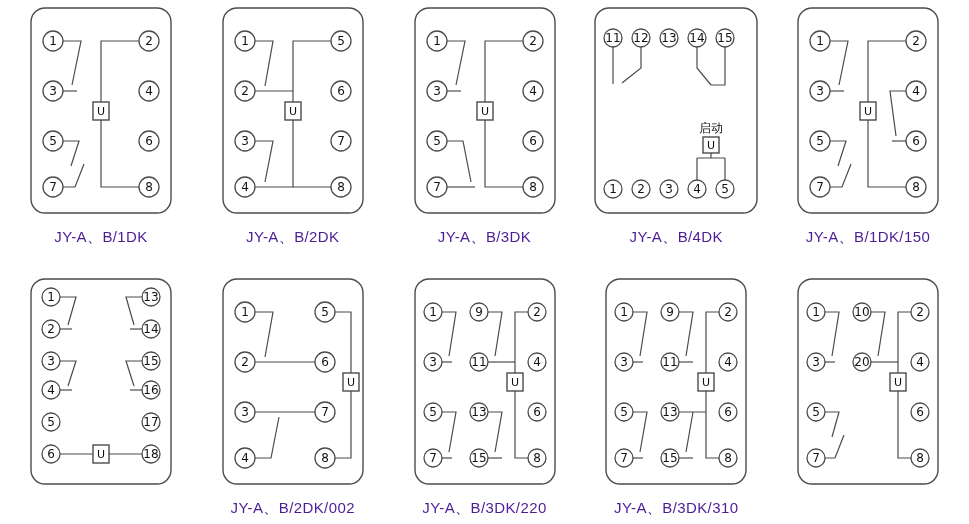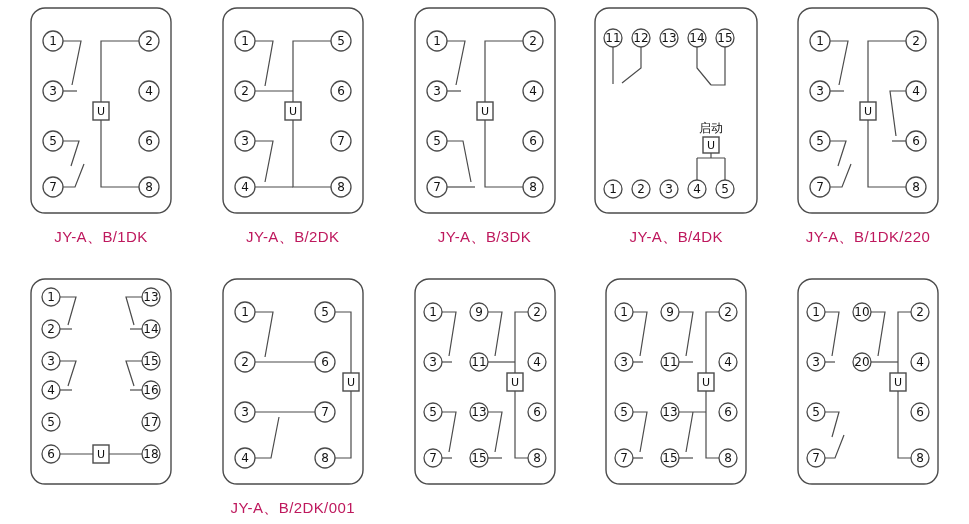--- a/index.html
+++ b/index.html
@@ -7,21 +7,21 @@
   html,body { margin:0; padding:0; }
   body {
     width:969px; height:524px; background:#ffffff;
     font-family:"Liberation Sans", sans-serif;
   }
   .sheet { width:969px; height:524px; background:#fff; padding:6px 8px 0; overflow:hidden; }
   .row { display:flex; justify-content:space-between; }
   .row-2 { margin-top:30px; }
   figure.cell { margin:0; display:flex; flex-direction:column; align-items:center; flex:0 0 auto; width:186px; }
   .caption {
-    margin-top:10px; font-size:15px; color:#be185d;
+    margin-top:10px; font-size:15px; color:#4c1d95;
     letter-spacing:0.4px; white-space:nowrap; text-align:center;
   }
   svg.d-svg { display:block; }
   .box { fill:none; stroke:#4b4b4b; stroke-width:1.4; }
   .w   { fill:none; stroke:#4b4b4b; stroke-width:1.2; }
   .tc  { fill:none; stroke:#4b4b4b; stroke-width:1.3; }
   .tn  { font-family:"DejaVu Sans", sans-serif; font-size:12px; fill:#111; text-anchor:middle; }
   .ul  { font-family:"DejaVu Sans", sans-serif; font-size:11px; fill:#111; text-anchor:middle; }
   .sl  { font-family:"DejaVu Sans", sans-serif; font-size:12px; fill:#111; text-anchor:middle; }
 </style>
@@ -283,21 +283,21 @@
           </g>
         <g>
             <circle class="tc" cx="128" cy="135" r="10"></circle>
             <text class="tn" x="128" y="139">6</text>
           </g>
         <g>
             <circle class="tc" cx="128" cy="181" r="10"></circle>
             <text class="tn" x="128" y="185">8</text>
           </g>
       </svg>
-      <figcaption class="caption">JY-A、B/1DK/220</figcaption>
+      <figcaption class="caption">JY-A、B/1DK/150</figcaption>
     </figure>
 
   </div>
 
   <div class="row row-2">
 
     <figure class="cell">
       <svg class="d-svg" width="160" height="212" viewBox="0 0 160 212">
         <rect class="box" x="10" y="2" width="140" height="205" rx="14"></rect>
         <g>
@@ -406,21 +406,21 @@
           </g>
         <g>
             <circle class="tc" cx="112" cy="135" r="10"></circle>
             <text class="tn" x="112" y="139">7</text>
           </g>
         <g>
             <circle class="tc" cx="112" cy="181" r="10"></circle>
             <text class="tn" x="112" y="185">8</text>
           </g>
       </svg>
-      <figcaption class="caption">JY-A、B/2DK/001</figcaption>
+      <figcaption class="caption">JY-A、B/2DK/002</figcaption>
     </figure>
 
     <figure class="cell">
       <svg class="d-svg" width="160" height="212" viewBox="0 0 160 212">
         <rect class="box" x="10" y="2" width="140" height="205" rx="14"></rect>
         <g>
           <path class="w" d="M37,35 H51 L44,79"></path>
           <path class="w" d="M37,85 H47"></path>
           <path class="w" d="M83,35 H97 L90,79"></path>
           <path class="w" d="M83,85 H110"></path>
@@ -476,20 +476,21 @@
           </g>
         <g>
             <circle class="tc" cx="132" cy="135" r="9"></circle>
             <text class="tn" x="132" y="139">6</text>
           </g>
         <g>
             <circle class="tc" cx="132" cy="181" r="9"></circle>
             <text class="tn" x="132" y="185">8</text>
           </g>
       </svg>
+      <figcaption class="caption">JY-A、B/3DK/220</figcaption>
     </figure>
 
     <figure class="cell">
       <svg class="d-svg" width="160" height="212" viewBox="0 0 160 212">
         <rect class="box" x="10" y="2" width="140" height="205" rx="14"></rect>
         <g>
           <path class="w" d="M37,35 H51 L44,79"></path>
           <path class="w" d="M37,85 H47"></path>
           <path class="w" d="M83,35 H97 L90,79"></path>
           <path class="w" d="M83,85 H97"></path>
@@ -545,20 +546,21 @@
           </g>
         <g>
             <circle class="tc" cx="132" cy="135" r="9"></circle>
             <text class="tn" x="132" y="139">6</text>
           </g>
         <g>
             <circle class="tc" cx="132" cy="181" r="9"></circle>
             <text class="tn" x="132" y="185">8</text>
           </g>
       </svg>
+      <figcaption class="caption">JY-A、B/3DK/310</figcaption>
     </figure>
 
     <figure class="cell">
       <svg class="d-svg" width="160" height="212" viewBox="0 0 160 212">
         <rect class="box" x="10" y="2" width="140" height="205" rx="14"></rect>
         <g>
           <path class="w" d="M37,35 H51 L44,79"></path>
           <path class="w" d="M37,85 H47"></path>
           <path class="w" d="M83,35 H97 L90,79"></path>
           <path class="w" d="M83,85 H110"></path>

